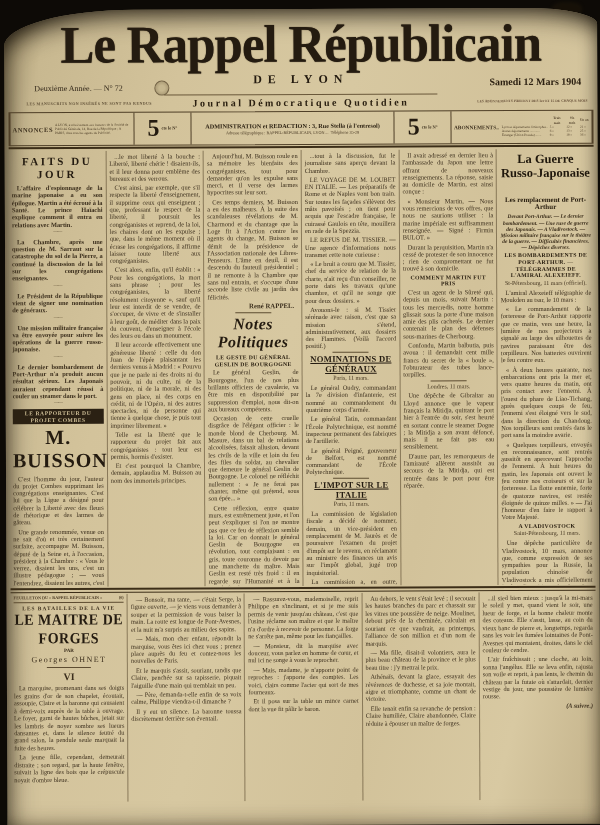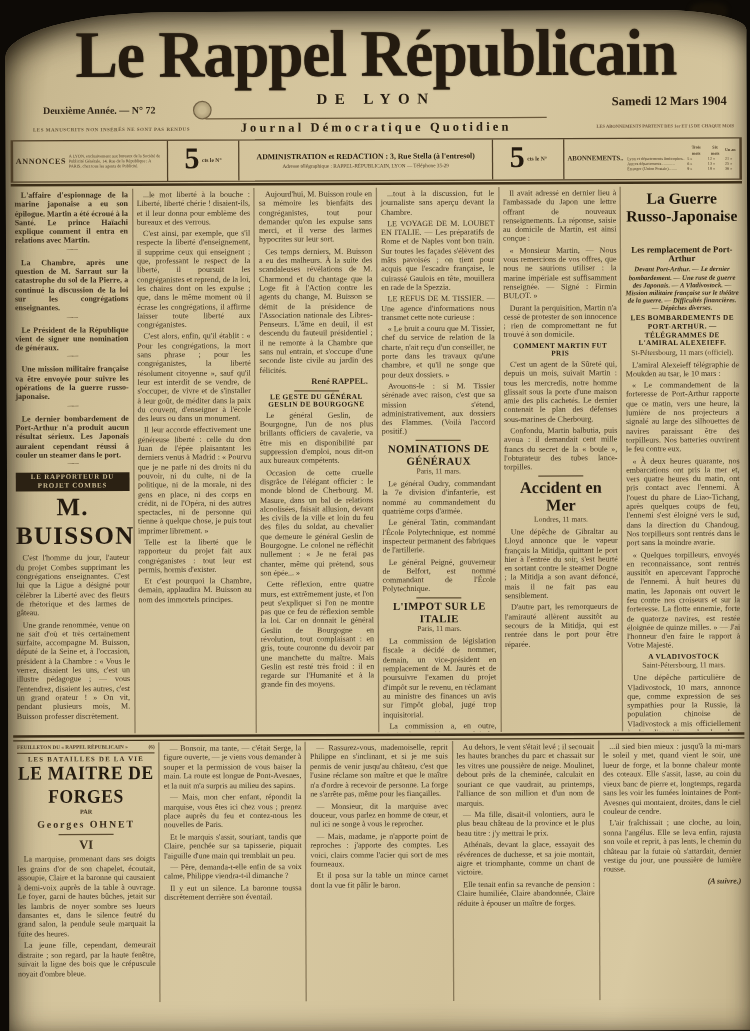--- a/index.html
+++ b/index.html
@@ -14,21 +14,21 @@
                inset -10px 0 20px -14px rgba(18,12,4,.55),
                inset 0 -12px 22px -14px rgba(50,36,16,.5);
     transform:rotate(-0.25deg);transform-origin:50% 0;
     color:#3c2f1d;overflow:hidden;}
 
   
   .masthead{position:relative;height:102px;}
   .np-title{position:absolute;left:0;right:0;top:6px;margin:0;text-align:center;
     font-size:51px;font-weight:bold;letter-spacing:-1px;color:#241b10;
     text-shadow:0 0 1px rgba(30,20,8,.85);transform:scaleY(1.04);}
-  .annee{position:absolute;left:30px;bottom:19px;font-size:8px;font-weight:bold;color:#33281a;}
+  .annee{position:absolute;left:30px;bottom:19px;font-size:8px;font-weight:normal;color:#33281a;}
   .stamp{position:absolute;left:150px;bottom:16px;width:13px;height:13px;border-radius:50%;
     border:1px solid #5a4a30;background:radial-gradient(circle,#c4b48c 30%,#8f7f5c 100%);opacity:.8;}
   .tiny-left{position:absolute;left:22px;bottom:6px;font-size:4px;font-weight:bold;
     letter-spacing:.4px;color:#4a3a24;opacity:.8;}
   .pub-date{position:absolute;right:16px;bottom:23px;font-size:10px;font-weight:bold;color:#2d2112;}
   .tiny-right{position:absolute;right:10px;bottom:7px;font-size:3.6px;font-weight:bold;color:#553c28;opacity:.85;}
   .sub-city{position:absolute;left:0;right:0;bottom:24px;text-align:center;
     font-size:12px;font-weight:bold;letter-spacing:6px;color:#241b10;}
   .sub-journal{position:absolute;left:27%;right:27%;bottom:3px;text-align:center;
     font-size:10px;font-weight:bold;letter-spacing:2.5px;color:#2b2011;
@@ -70,21 +70,21 @@
     text-align:center;letter-spacing:.6px;padding:1px 0;margin:2px 0 2px;}
   .headline1{font-size:20px;font-weight:bold;text-align:center;letter-spacing:1px;
     margin:1px 0 3px;color:#241b10;}
   .sig{text-align:right;font-weight:bold;font-size:6.8px;margin:1px 4px 2px 0;}
   .sep{width:40%;margin:2px auto;border:0;border-top:1px solid #5d4c31;}
   .notes-title{font-size:16px;font-weight:bold;font-style:italic;text-align:center;
     margin:2px 0 3px;color:#241b10;letter-spacing:.5px;}
   .subhead{font-size:5.8px;font-weight:bold;text-align:center;letter-spacing:.3px;
     margin:2px 0 1px;color:#2b2011;}
   .dateline{text-align:center;font-size:6px;margin:1px 0 2px;color:#443520;}
-  .head-md{font-size:8.6px;font-weight:bold;text-align:center;margin:2px 0 1px;color:#241b10;letter-spacing:.3px;}
+  .head-md{font-size:8.6px;font-weight:bold;text-align:center;margin:2px 0 1px;color:#241b10;letter-spacing:.3px;text-decoration:underline;}
   .head-xl{font-size:13px;font-weight:bold;text-align:center;margin:2px 0 1px;color:#241b10;}
   .deck{font-size:5.4px;font-weight:bold;text-align:center;text-indent:0!important;
     margin:1px 2px 2px;color:#3a2d1a;}
   .deck-i{font-style:italic;}
   .guerre-title{font-size:12.5px;font-weight:bold;text-align:center;margin:1px 0 16px;color:#1f170c;}
   .guerre-sub{font-size:7px;font-weight:bold;text-align:center;margin:0 0 1px;color:#2b2011;}
 
   
   .bandrule{border:0;border-top:2px solid #3c2e18;border-bottom:1px solid #3c2e18;
     height:2px;margin:1px 4px;}
@@ -92,21 +92,21 @@
   .bcol{width:20%;padding:2px 3px 0;border-right:1px solid rgba(86,70,44,.6);
     overflow:hidden;font-size:6.3px;line-height:1.18;text-align:justify;}
   .bcol:last-child{border-right:0;}
   .bcol p{margin:0 0 2px;text-indent:5px;}
   .feu-head{display:flex;justify-content:space-between;font-size:4.2px;font-weight:bold;
     color:#4a3a24;border-bottom:1px solid #5d4c31;padding-bottom:1px;margin-bottom:2px;}
   .feu-series{font-size:5.4px;font-weight:bold;text-align:center;letter-spacing:1px;margin:2px 0;}
   .feu-title{font-size:14px;font-weight:bold;text-align:center;letter-spacing:.5px;
     margin:2px 0 1px;color:#241b10;transform:scaleY(1.1);}
   .feu-par{font-size:5px;font-weight:bold;text-align:center;margin:2px 0 0;}
-  .feu-author{font-size:8px;font-weight:bold;text-align:center;letter-spacing:1.5px;margin:1px 0 2px;}
+  .feu-author{font-size:8px;font-weight:normal;text-align:center;letter-spacing:1.5px;margin:1px 0 2px;}
   .feu-chap{font-size:10px;font-weight:bold;text-align:center;margin:3px 0 2px;}
   .suivre{text-align:right;font-style:italic;font-weight:bold;}
   .artifact{position:absolute;background:#181208;border-radius:40%;
     filter:blur(1.5px);opacity:.85;}
 </style>
 </head>
 <body>
 
 <div class="scan">
   <div class="artifact" style="left:552px;top:2px;width:30px;height:14px;"></div>
@@ -170,20 +170,21 @@
           </tr>
         </tbody>
           </table>
       </div>
     </div>
     <hr class="thickrule">
 
     <div class="main-cols">
 
       <div class="col">
+        <div class="faits-title">FAITS DU JOUR</div>
         <div>
             <p class="fait">L'affaire d'espionnage de la marine japonaise a eu son épilogue. Martin a été écroué à la Santé. Le prince Haïachi explique comment il entra en relations avec Martin.</p>
             <p class="fait">La Chambre, après une question de M. Sarraut sur la catastrophe du sol de la Pierre, a continué la discussion de la loi sur les congrégations enseignantes.</p>
             <p class="fait">Le Président de la République vient de signer une nomination de généraux.</p>
             <p class="fait">Une mission militaire française va être envoyée pour suivre les opérations de la guerre russo-japonaise.</p>
             <p class="fait">Le dernier bombardement de Port-Arthur n'a produit aucun résultat sérieux. Les Japonais auraient cependant réussi à couler un steamer dans le port.</p>
           </div>
         <div class="kicker">LE RAPPORTEUR DU PROJET COMBES</div>
         <div class="headline1">M. BUISSON</div>
         <div>
@@ -203,20 +204,21 @@
           </div>
       </div>
 
       <div class="col">
         <div>
             <p>Aujourd'hui, M. Buisson roule en sa mémoire les bienfaits des congréganistes, tout pour demander qu'on les expulse sans merci, et il verse des larmes hypocrites sur leur sort.</p>
             <p>Ces temps derniers, M. Buisson a eu des malheurs. À la suite des scandaleuses révélations de M. Charmond et du chantage que la Loge fit à l'Action contre les agents du change, M. Buisson se démit de la présidence de l'Association nationale des Libres-Penseurs. L'âme en deuil, il est descendu du fauteuil présidentiel ; il ne remonte à la Chambre que sans nul entrain, et s'occupe d'une seconde liste civile au jardin des félicités.</p>
           </div>
         <div class="sig">René RAPPEL.</div>
         <hr class="sep">
+        <div class="notes-title">Notes Politiques</div>
         <div class="subhead">LE GESTE DU GÉNÉRAL GESLIN DE BOURGOGNE</div>
         <div>
             <p>Le général Geslin, de Bourgogne, l'un de nos plus brillants officiers de cavalerie, va être mis en disponibilité par suppression d'emploi, nous dit-on aux bureaux compétents.</p>
             <p>Occasion de cette cruelle disgrâce de l'élégant officier : le monde blond de Cherbourg. M. Masure, dans un bal de relations alcoolisées, faisait allusion, devant les civils de la ville et loin du feu des files du soldat, au chevalier que demeure le général Geslin de Bourgogne. Le colonel ne réfléchit nullement : « Je ne ferai pas chanter, même qui prétend, sous son épée... »</p>
             <p>Cette réflexion, entre quatre murs, est extrêmement juste, et l'on peut s'expliquer si l'on ne montre pas que ce feu de réflexion semble la loi. Car on donnait le général Geslin de Bourgogne en révolution, tout complaisant : en gris, toute couronne du devoir par une manchette du maître. Mais Geslin est resté très froid : il en regarde sur l'Humanité et à la grande fin des moyens.</p>
           </div>
 
       </div>
 
       <div class="col">
@@ -250,21 +252,20 @@
             <p>Il avait adressé en dernier lieu à l'ambassade du Japon une lettre offrant de nouveaux renseignements. La réponse, saisie au domicile de Martin, est ainsi conçue :</p>
             <p>« Monsieur Martin, — Nous vous remercions de vos offres, que nous ne saurions utiliser : la marine impériale est suffisamment renseignée. — Signé : Firmin BULOT. »</p>
             <p>Durant la perquisition, Martin n'a cessé de protester de son innocence ; rien de compromettant ne fut trouvé à son domicile.</p>
           </div>
         <div class="subhead">COMMENT MARTIN FUT PRIS</div>
         <div>
             <p>C'est un agent de la Sûreté qui, depuis un mois, suivait Martin : tous les mercredis, notre homme glissait sous la porte d'une maison amie des plis cachetés. Le dernier contenait le plan des défenses sous-marines de Cherbourg.</p>
             <p>Confondu, Martin balbutia, puis avoua : il demandait cent mille francs du secret de la « boule », l'obturateur des tubes lance-torpilles.</p>
           </div>
         <hr class="sep">
-        <div class="head-xl">Accident en Mer</div>
         <div class="dateline">Londres, 11 mars.</div>
         <div>
             <p>Une dépêche de Gibraltar au Lloyd annonce que le vapeur français la Mitidja, quittant le port hier à l'entrée du soir, s'est heurté en sortant contre le steamer Dogne ; la Mitidja a son avant défoncé, mais il ne fait pas eau sensiblement.</p>
             <p>D'autre part, les remorqueurs de l'amirauté allèrent aussitôt au secours de la Mitidja, qui est rentrée dans le port pour être réparée.</p>
           </div>
       </div>
 
       <div class="col">
         <div class="guerre-title">La Guerre Russo-Japonaise</div>
         <div class="guerre-sub">Les remplacement de Port-Arthur</div>

